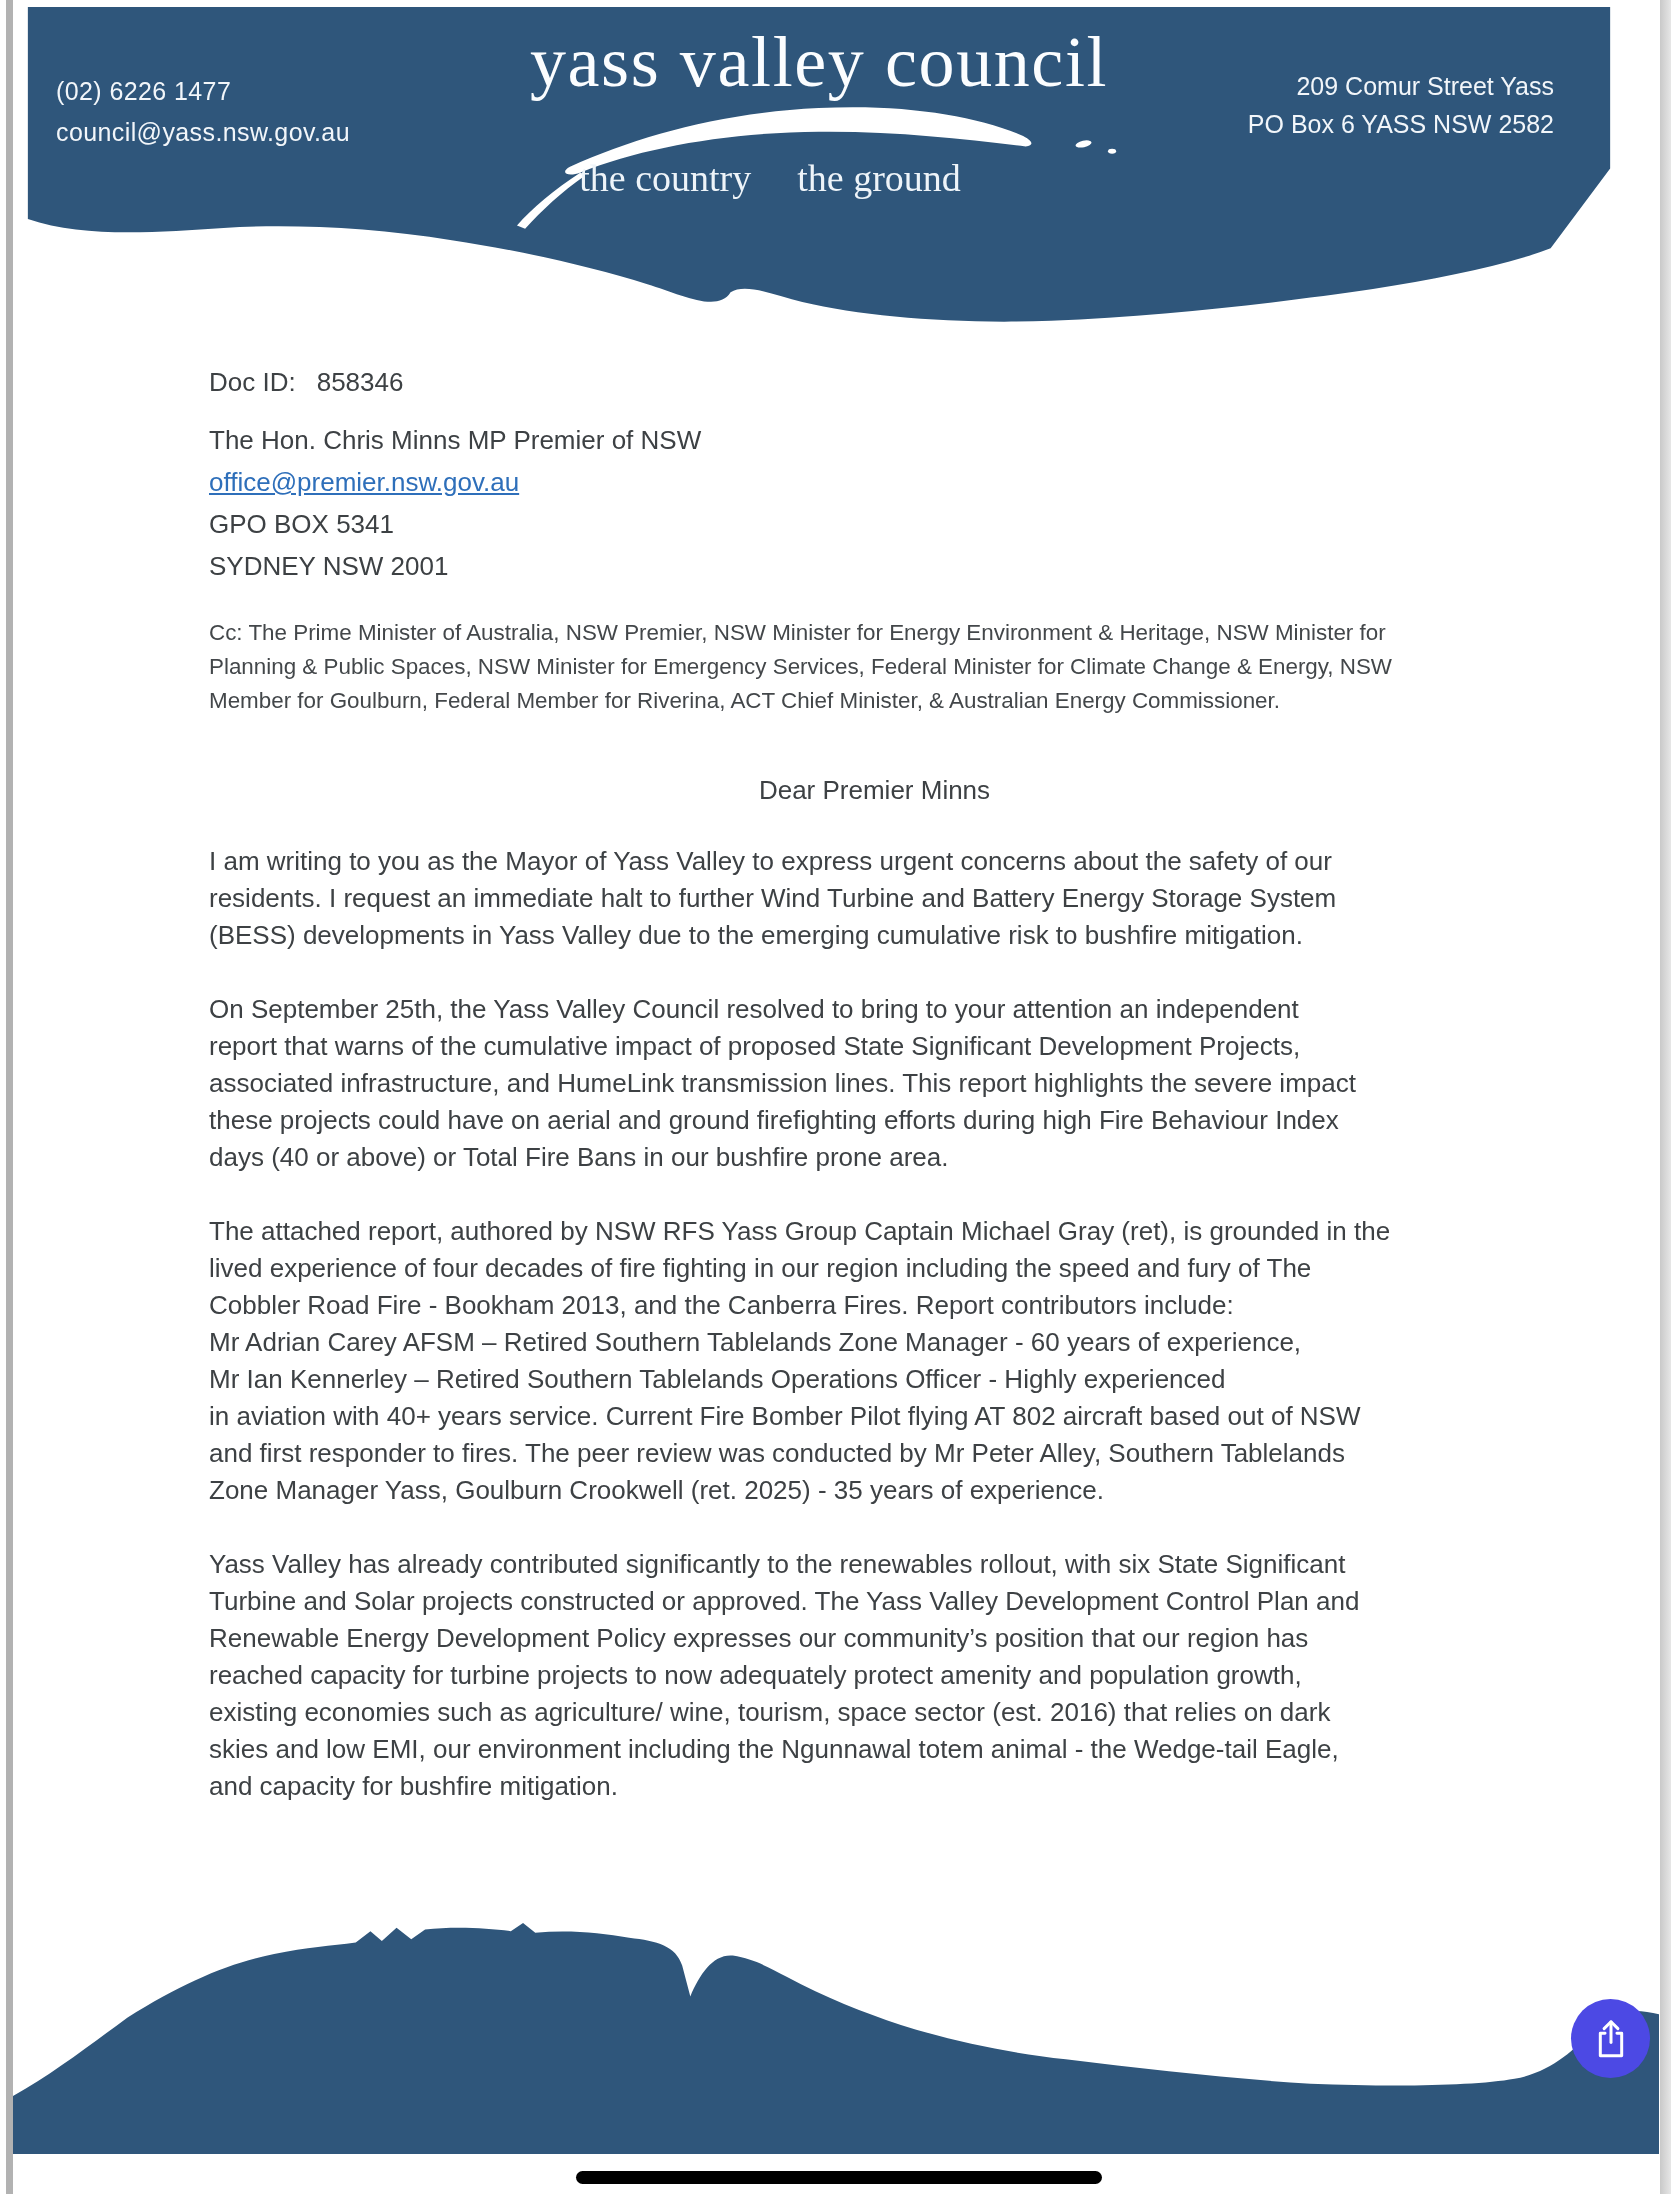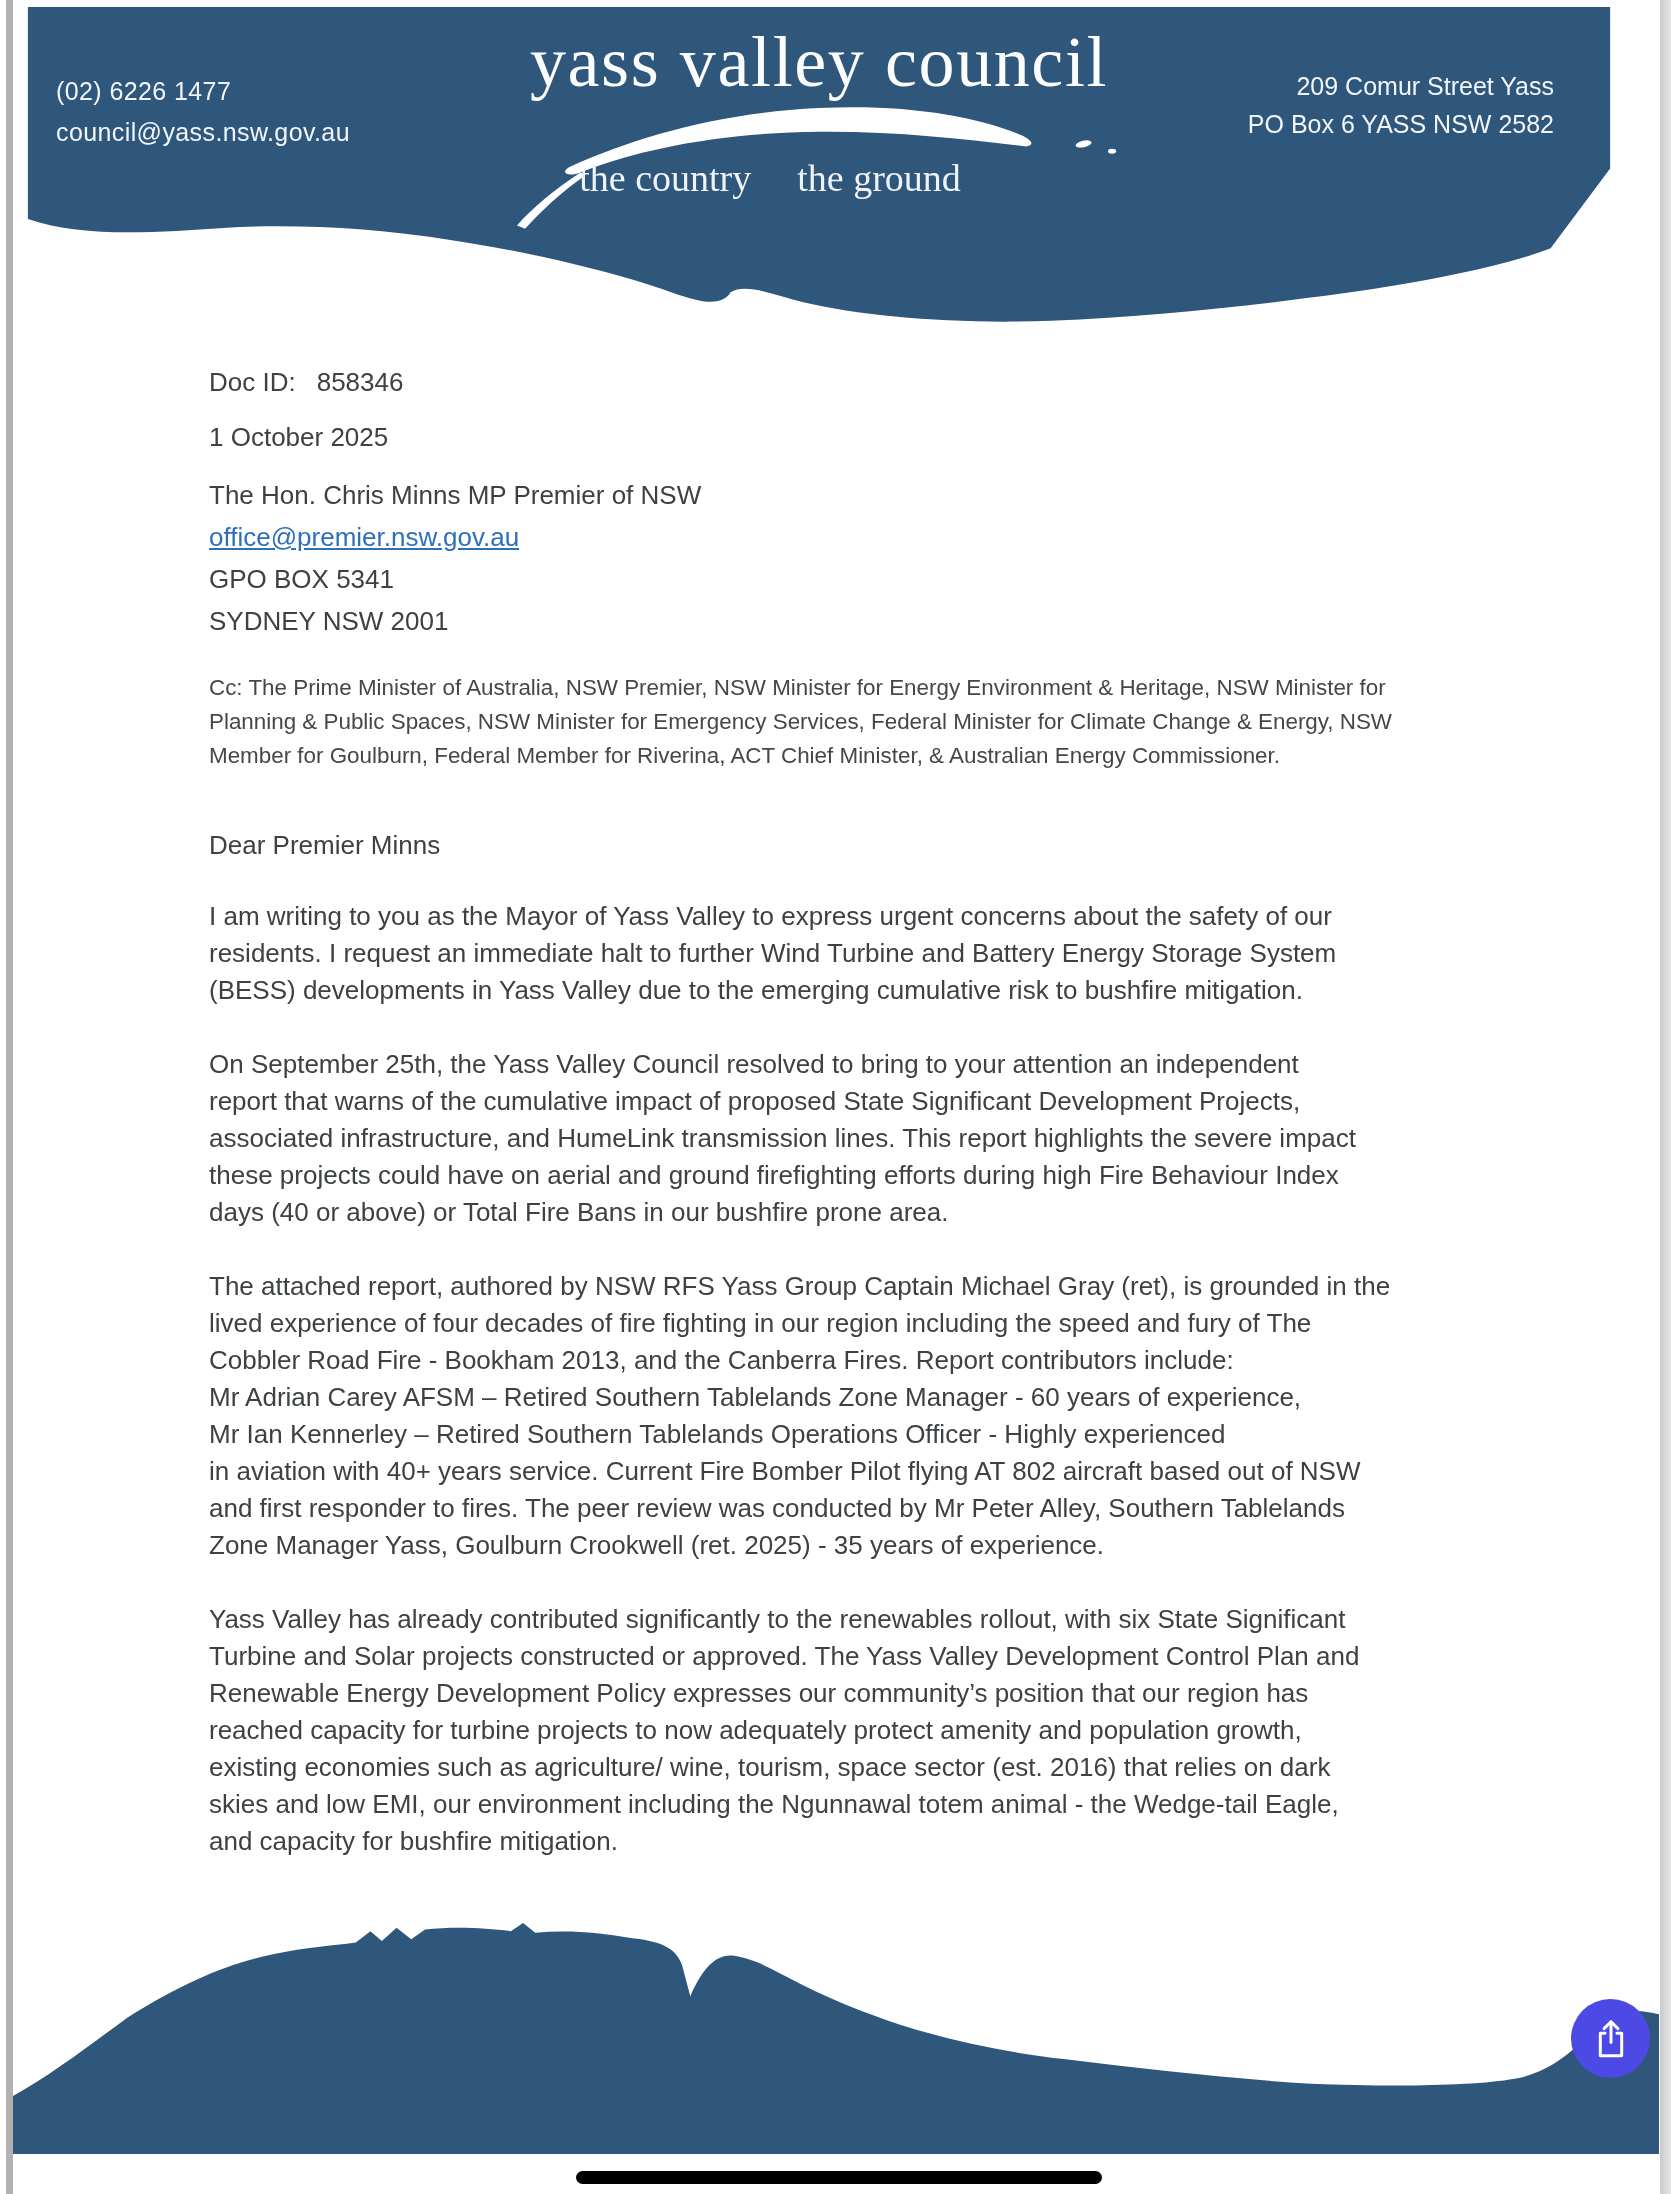--- a/index.html
+++ b/index.html
@@ -26,21 +26,21 @@
                  line-height:38px;color:#f2f6fa;}
 
   
   .letter{position:absolute;left:196px;top:364px;width:1331px;color:#3d4144;
           font-size:26px;line-height:37px;}
   .docline .lbl{margin-right:21px;}
   .date{margin-top:18px;}
   .recipient{margin-top:18px;line-height:42px;}
   .recipient a{color:#2e6fba;text-decoration:underline;}
   .cc{margin-top:29px;font-size:22.4px;line-height:34px;white-space:pre-line;color:#43474a;}
-  .salutation{margin-top:54px;}
+  .salutation{margin-top:54px;text-align:center;}
   .para{margin-top:37px;white-space:pre-line;}
   .para.first{margin-top:34px;}
 
   
   .footer{position:absolute;left:0;top:1918px;width:1646px;height:236px;overflow:hidden;}
   .footer svg{position:absolute;left:0;top:0;}
   .slogan{position:absolute;left:100px;top:196px;color:#fbfdff;font-style:italic;
           font-size:49px;letter-spacing:0.8px;}
 
   
@@ -102,21 +102,20 @@
         <div>PO Box 6 YASS NSW 2582</div>
       </div>
     </div>
 
     <div class="letter">
 
       <div class="docline">
         <span class="lbl">Doc ID:</span><span>858346</span>
       </div>
 
-      <div class="date">1 October 2025</div>
 
       <div class="recipient">
         <div>The Hon. Chris Minns MP Premier of NSW</div>
         <div><a href="#">office@premier.nsw.gov.au</a></div>
         <div>GPO BOX 5341</div>
         <div>SYDNEY NSW 2001</div>
       </div>
 
       <div class="cc">Cc: The Prime Minister of Australia, NSW Premier, NSW Minister for Energy Environment &amp; Heritage, NSW Minister for
 Planning &amp; Public Spaces, NSW Minister for Emergency Services, Federal Minister for Climate Change &amp; Energy, NSW

